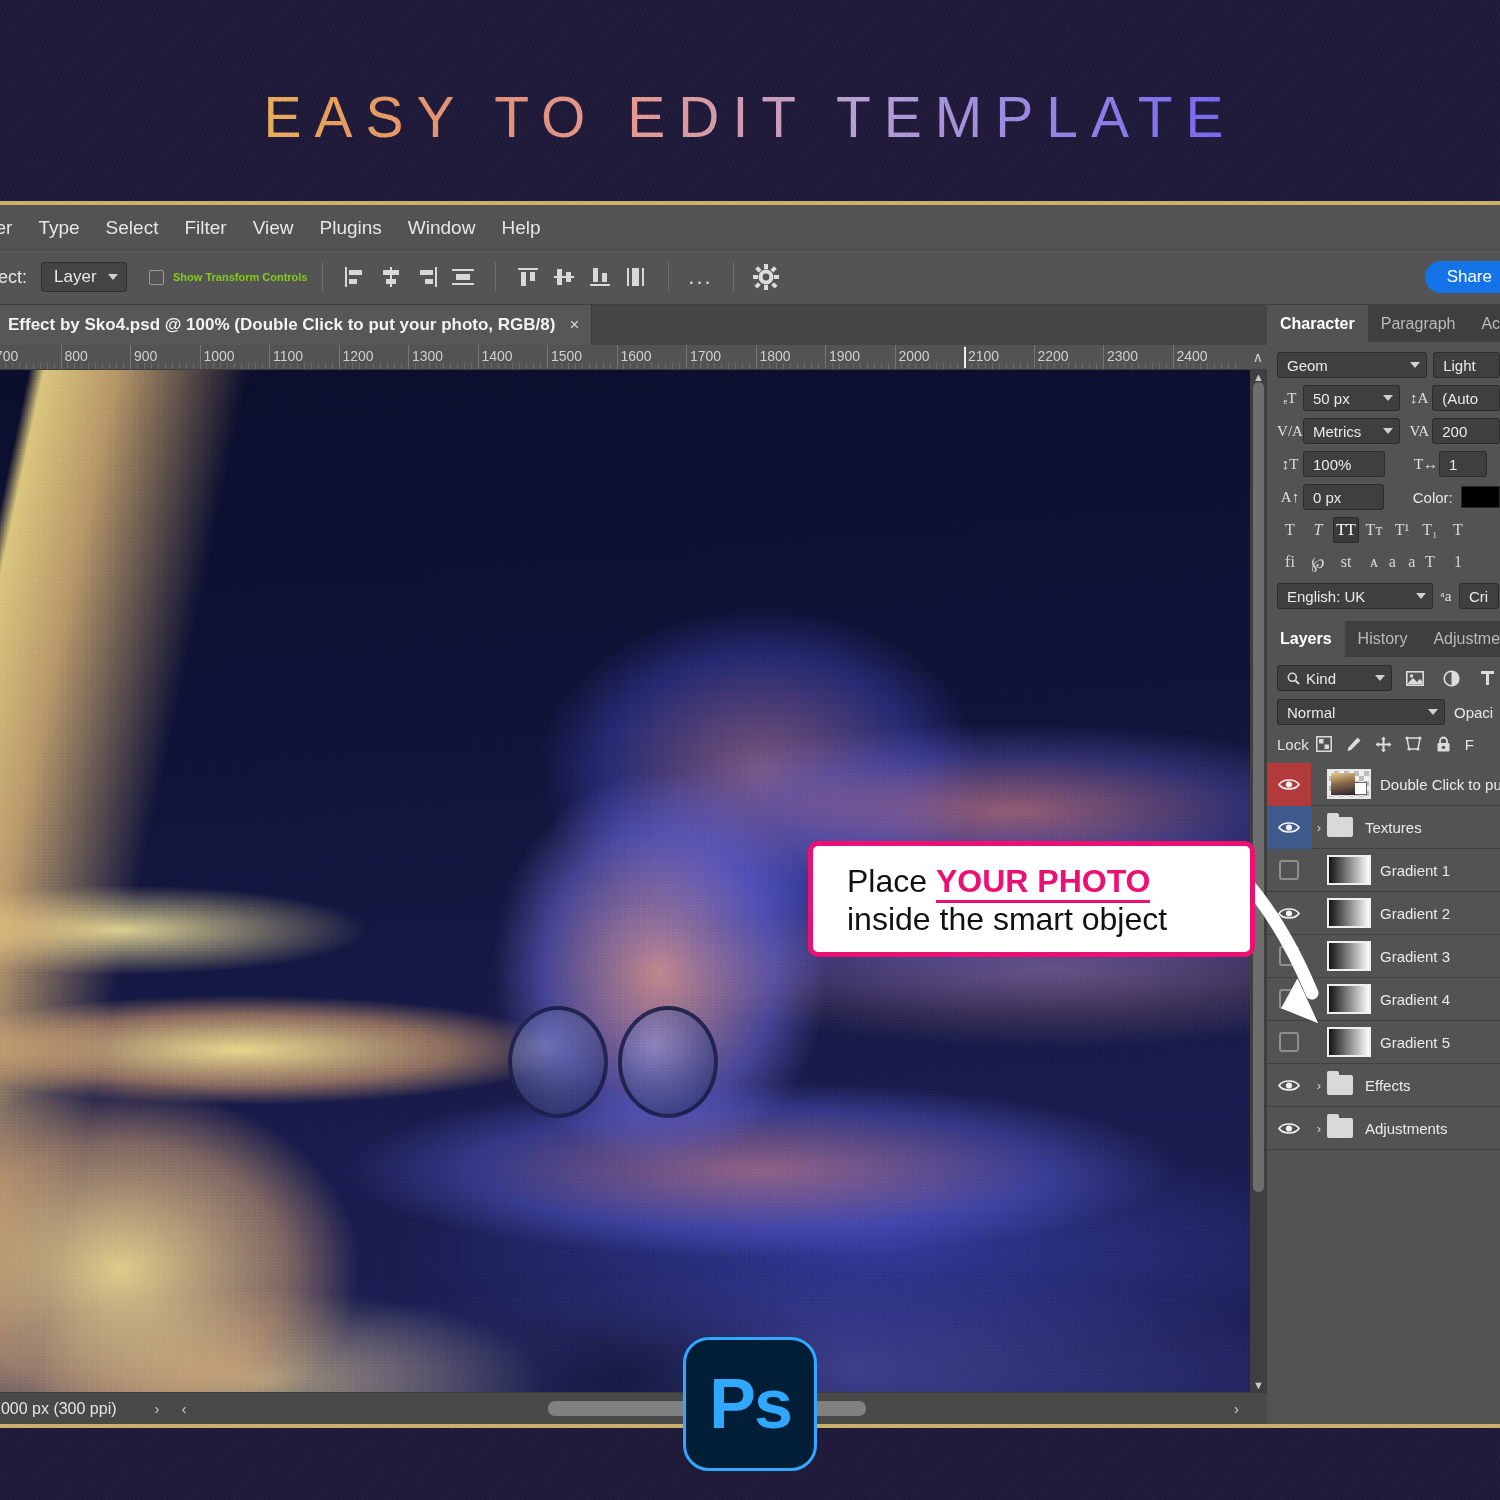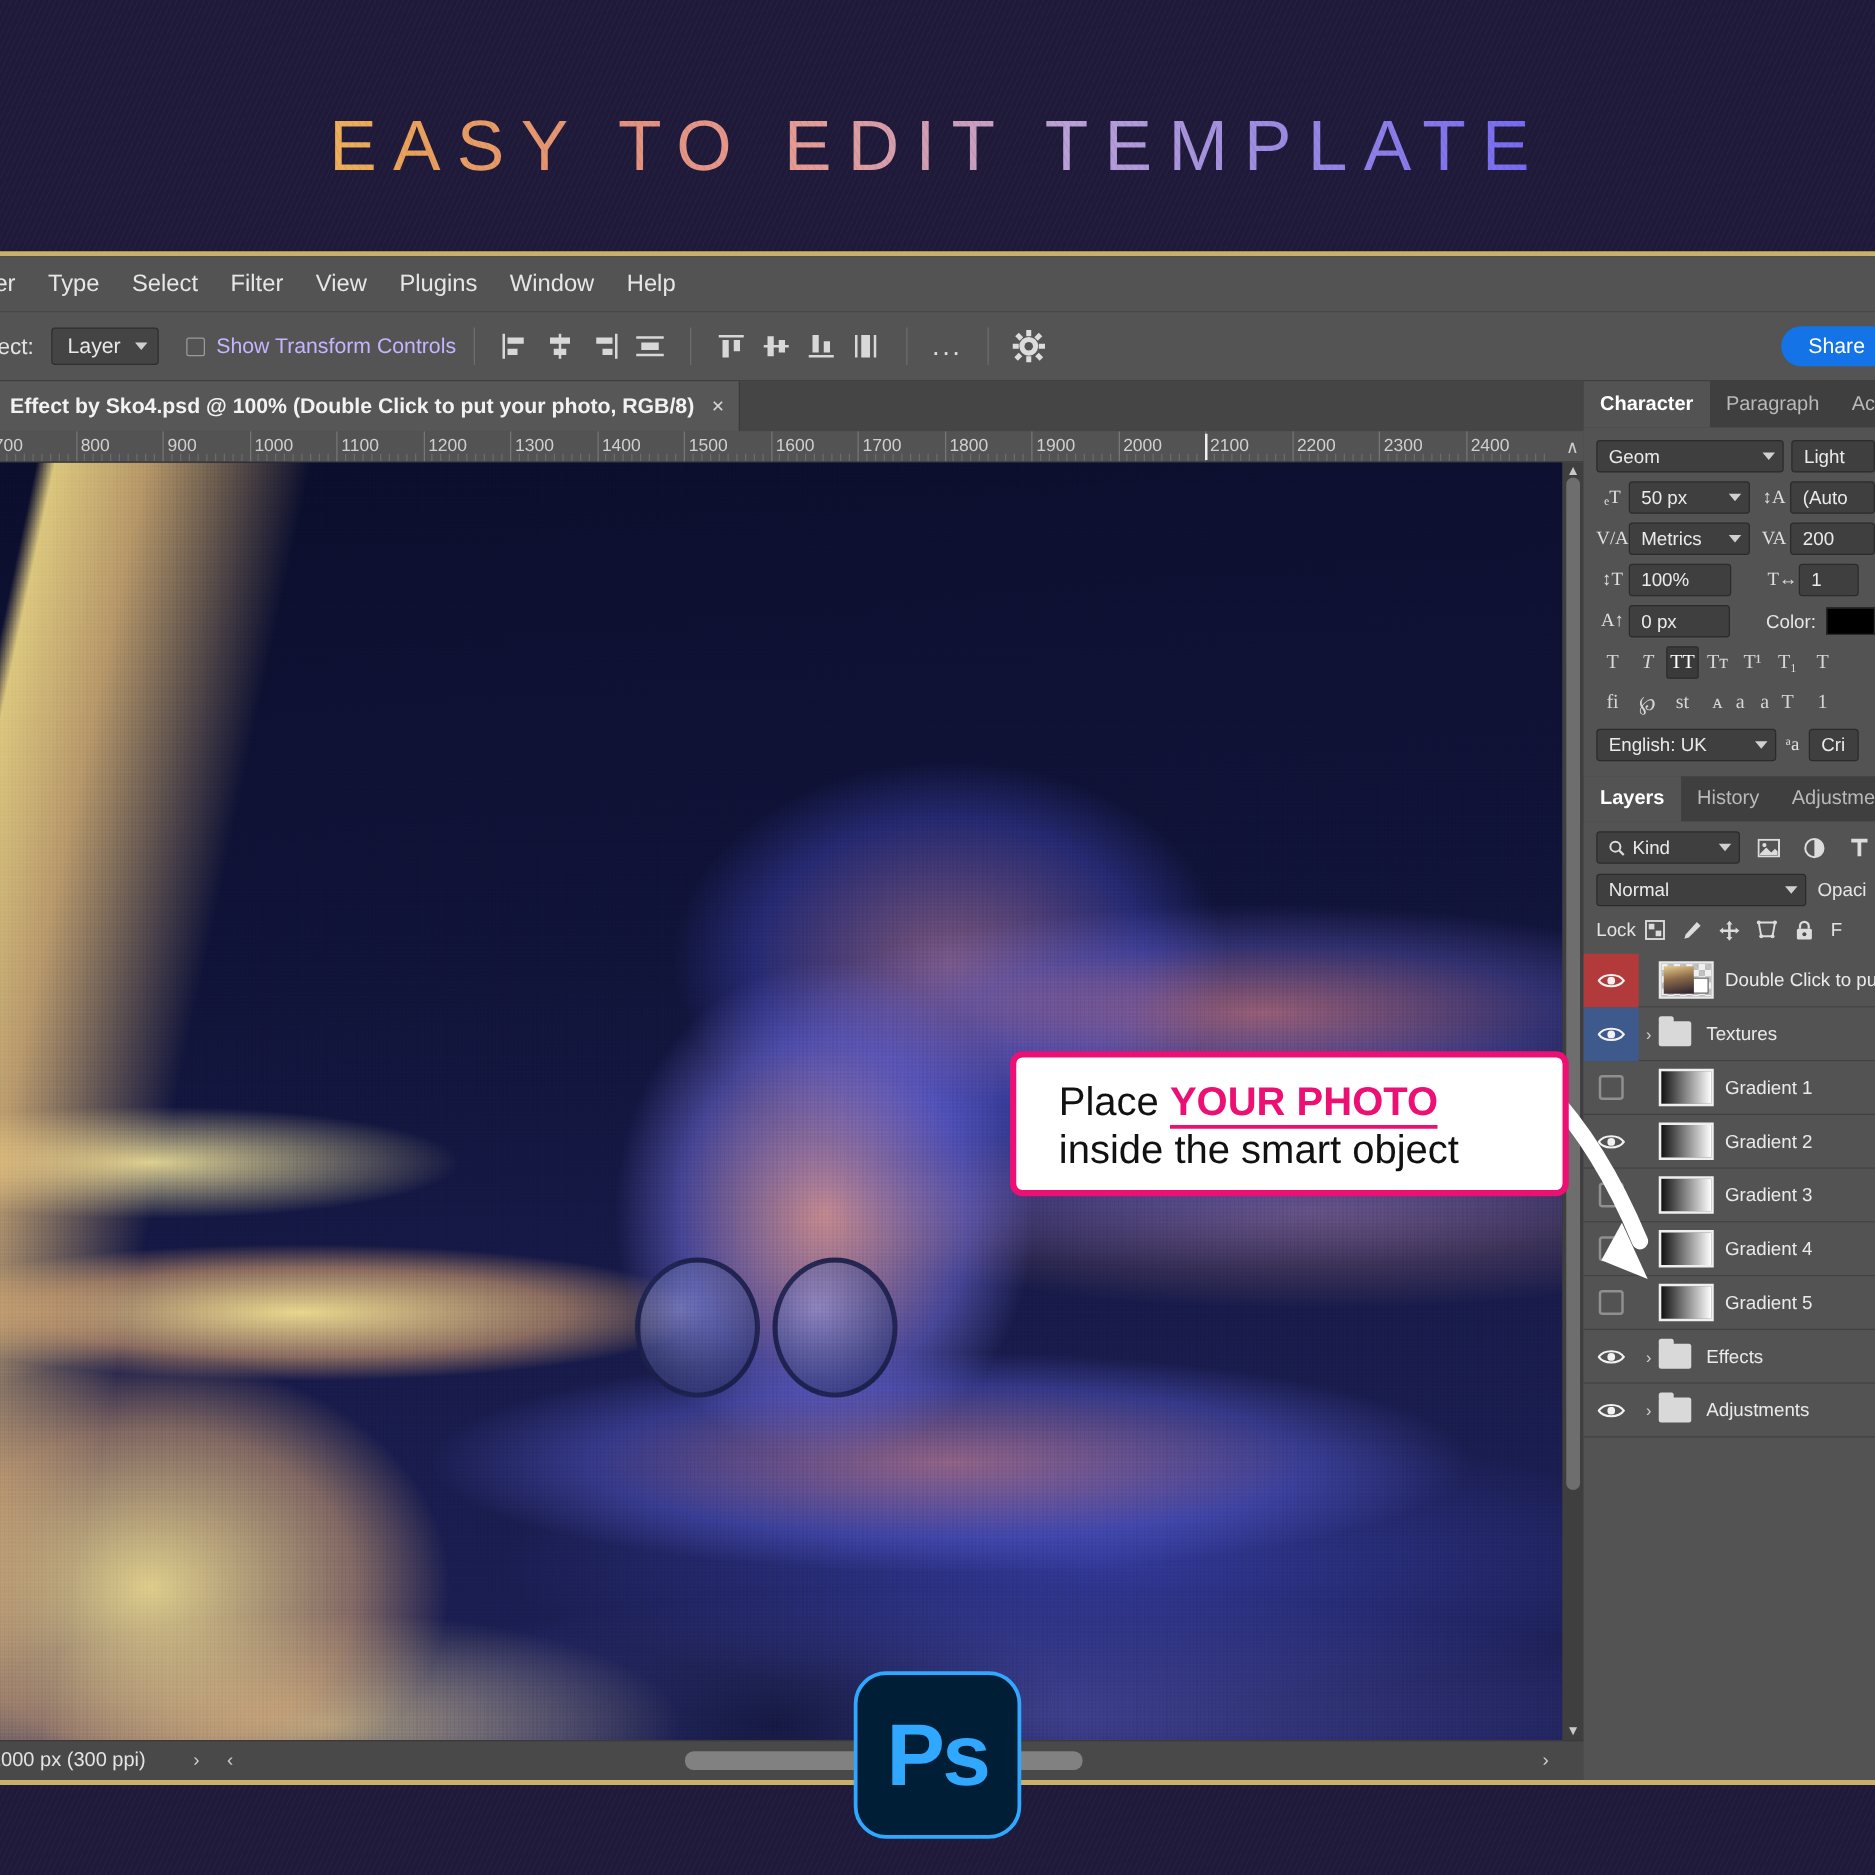--- a/index.html
+++ b/index.html
@@ -94,21 +94,21 @@
     display: flex; align-items: center; justify-content: space-between;
     padding: 0 8px 0 12px; color: #e8e8e8; font-size: 17px;
   }
   .caret { width: 0; height: 0; border-left: 5px solid transparent; border-right: 5px solid transparent;
            border-top: 6px solid #cfcfcf; margin-left: 10px; }
   .opt-check-wrap { display: flex; align-items: center; margin-left: 22px; }
   .opt-check {
     width: 15px; height: 15px; border: 1px solid #9a9a9a; border-radius: 2px;
     background: #545454; margin-right: 9px;
   }
-  #opt-check-label { color: #c4b5fd; font-size: 17px; white-space: nowrap; }
+  #opt-check-label { color: #84cc16; font-size: 11px; white-space: nowrap; font-weight: bold; }
   .vdiv { width: 1px; height: 30px; background: #6d6d6d; margin: 0 14px; }
   .align-btn { width: 36px; height: 34px; display: flex; align-items: center; justify-content: center; }
   .dots { color: #dcdcdc; font-size: 22px; letter-spacing: 2px; line-height: 1; }
   #share-btn {
     position: absolute; right: -14px; top: 11px;
     background: #1473e6; color: #fff; border-radius: 16px;
     height: 32px; padding: 0 22px;
     display: flex; align-items: center; font-size: 17px;
   }
 
@@ -769,21 +769,21 @@
         <span class="tstyle">fi</span>
         <span class="tstyle">℘</span>
         <span class="tstyle">st</span>
         <span class="tstyle">ᴀ</span>
         <span class="tstyle">a⃗a</span>
         <span class="tstyle">T</span>
         <span class="tstyle">1</span>
       </div>
 
       <div class="row" style="margin-top:8px;">
-        <div class="fld" style="width:144px;">
+        <div class="fld" style="width:156px;">
           <span>English: UK</span>
           <span class="caret"></span>
         </div>
         <span class="gly">ᵃa</span>
         <div class="fld" style="width:40px;">
           <span>Cri</span>
         </div>
       </div>
     </div>
 

